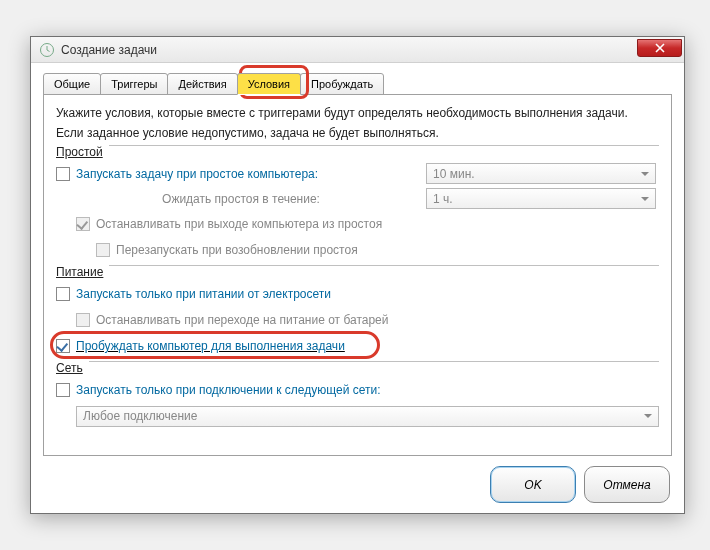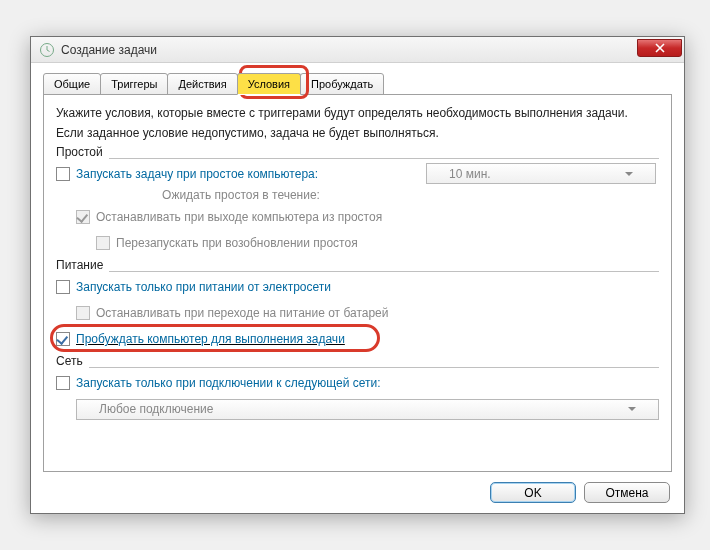--- a/index.html
+++ b/index.html
@@ -95,22 +95,23 @@
   .instruction {
     font-size: 12px;
     color: #222;
     line-height: 1.35;
     margin-bottom: 4px;
   }
   .group-label {
     font-size: 12px;
     color: #222;
     display: flex;
-    align-items: flex-end;
+    align-items: flex-start;
     margin-top: 4px;
+    text-decoration: underline;
   }
   .group-label .line {
     flex: 1;
     height: 1px;
     background: #c0c0c0;
     margin-left: 6px;
   }
   .row {
     display: flex;
     align-items: center;
@@ -141,21 +142,21 @@
   }
   .lbl { font-size: 12px; color: #0369a1; }
   .lbl.disabled { color: #888; }
   .combo {
     height: 21px;
     border: 1px solid #b8b8b8;
     background: linear-gradient(to bottom, #fefefe, #f0f0f0);
     display: flex;
     align-items: center;
     justify-content: space-between;
-    padding: 0 22px;
+    padding: 0 6px;
     font-size: 12px;
     color: #888;
     min-width: 230px;
   }
   .combo .arrow {
     width: 0; height: 0;
     border-left: 4px solid transparent;
     border-right: 4px solid transparent;
     border-top: 4px solid #888;
   }
@@ -181,27 +182,27 @@
     pointer-events: none;
   }
   .footer {
     display: flex;
     justify-content: flex-end;
     gap: 8px;
     padding: 10px 2px 0 0;
   }
   .btn {
     min-width: 86px;
-    height: 21px;
+    height: 37px;
     border: 1px solid #8a8a8a;
     background: linear-gradient(to bottom, #fefefe, #e6e6e6);
-    border-radius: 5px;
+    border-radius: 10px;
     font-size: 12px;
     cursor: pointer;
-    display: flex; align-items: center; justify-content: center;
+    display: flex; align-items: center; justify-content: center; font-style: italic;
   }
   .btn.primary {
     border-color: #3c7fb1;
     box-shadow: 0 0 0 1px #a7d3f0 inset;
   }
 </style>
 </head>
 <body>
 
 <div class="window">
@@ -247,20 +248,24 @@
         <div class="combo">
           <span>10 мин.</span>
             <span class="arrow"></span>
         </div>
       </div>
 
       <div class="two-col">
         <div class="left" style="justify-content:center;">
           <span class="lbl disabled">Ожидать простоя в течение:</span>
         </div>
+        <div class="combo">
+          <span>1 ч.</span>
+            <span class="arrow"></span>
+        </div>
       </div>
 
       <div class="row indent1">
         <span class="chk disabled checked"></span>
         <span class="lbl disabled">Останавливать при выходе компьютера из простоя</span>
       </div>
 
       <div class="row indent2">
         <span class="chk disabled"></span>
         <span class="lbl disabled">Перезапускать при возобновлении простоя</span>

